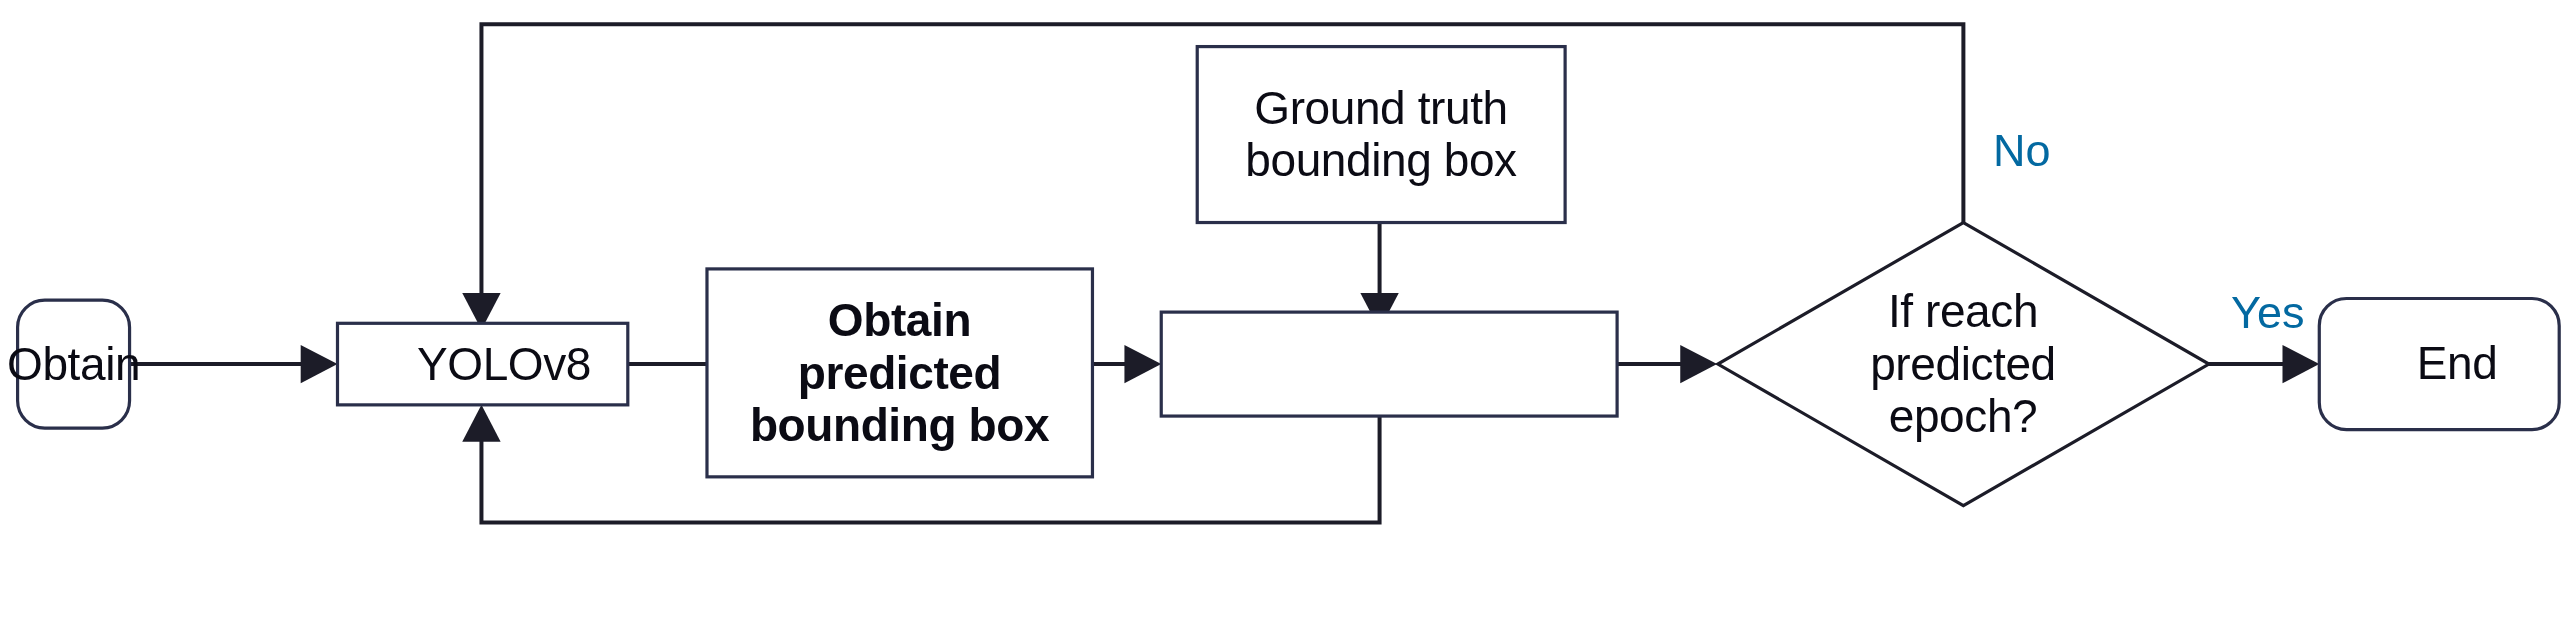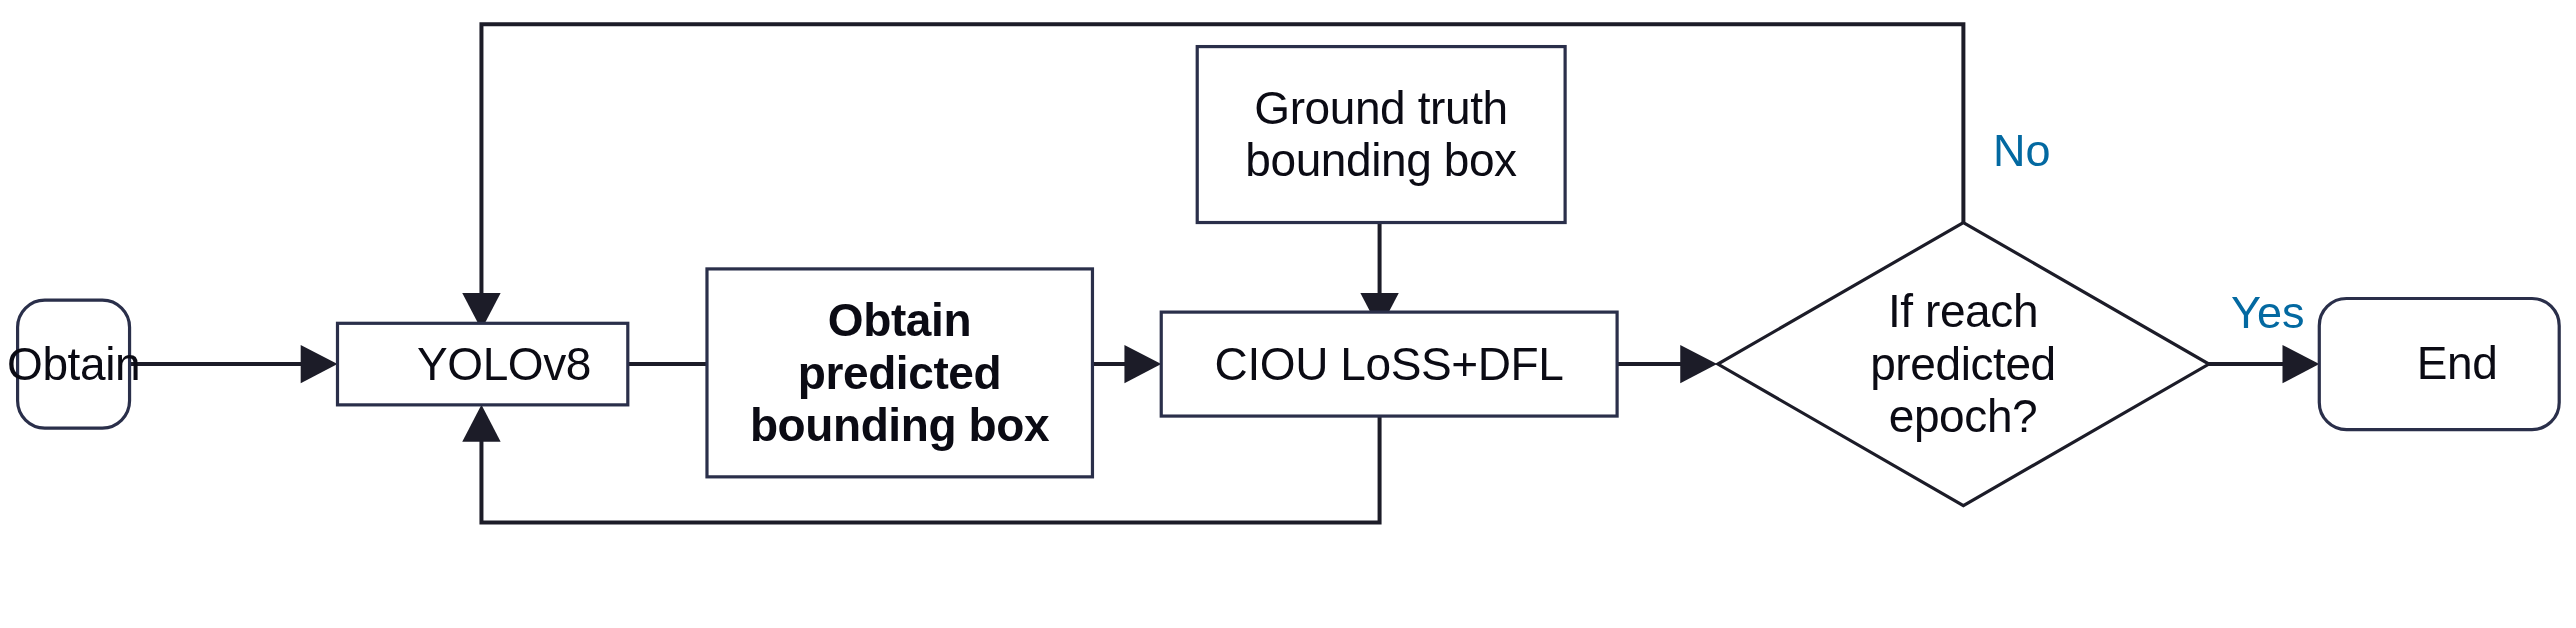--- a/index.html
+++ b/index.html
@@ -134,21 +134,20 @@
 
   <div class="node-text" style="left:337px; top:323px; width:334px; height:82px;">YOLOv8</div>
 
   <div class="node-text" style="left:707px; top:269px; width:385px; height:208px;font-weight:bold;">Obtain
 predicted
 bounding box</div>
 
   <div class="node-text" style="left:1197px; top:46px; width:368px; height:176px;">Ground truth
 bounding box</div>
 
-  <div class="node-text" style="left:1161px; top:312px; width:456px; height:104px;">CIOU LoSS+DFL</div>
 
   <div class="node-text" style="left:1779px; top:264px; width:368px; height:200px;">If reach
 predicted
 epoch?</div>
 
   <div class="node-text" style="left:2319px; top:298px; width:276px; height:131px;">End</div>
 
   <div class="edge-label" style="left:1993px; top:128px;">No</div>
 
   <div class="edge-label" style="left:2207px; top:290px;margin-left:24px;">Yes</div>

